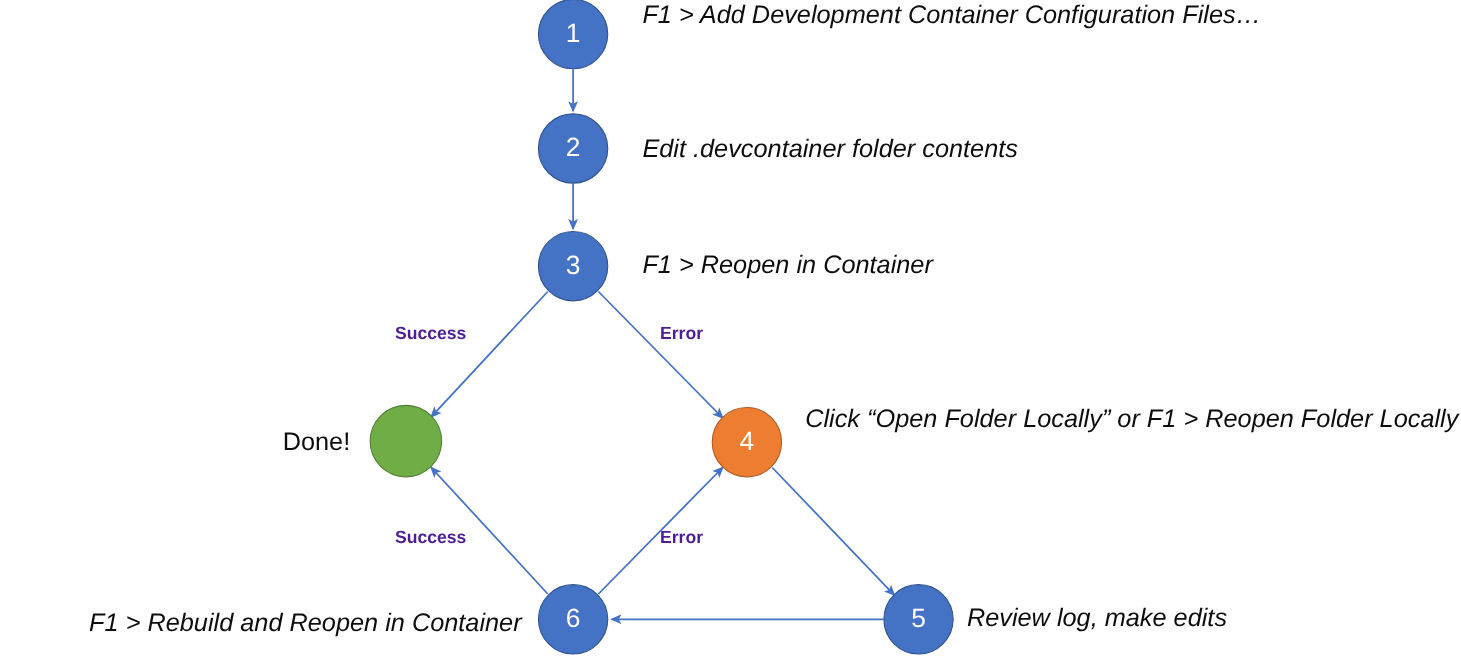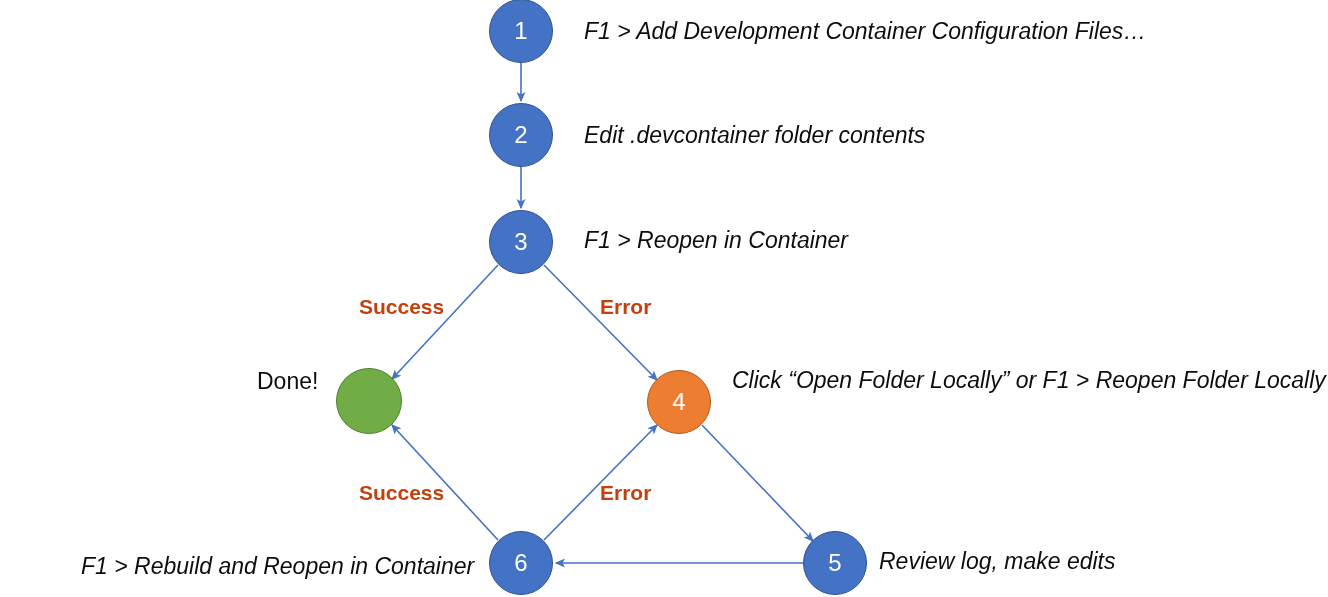--- a/index.html
+++ b/index.html
@@ -53,22 +53,22 @@
     font-style: italic;
     font-size: 23px;
     color: #0d0d0d;
     white-space: nowrap;
     line-height: 1;
   }
   .edge-label {
     position: absolute;
     font-family: "Liberation Sans", sans-serif;
     font-weight: bold;
-    font-size: 21px;
-    color: #c2410c;
+    font-size: 16px;
+    color: #4c1d95;
     white-space: nowrap;
     line-height: 1;
   }
   .plain-label {
     position: absolute;
     font-family: "Liberation Sans", sans-serif;
     font-size: 23px;
     color: #0d0d0d;
     white-space: nowrap;
     line-height: 1;
@@ -124,33 +124,33 @@
   </div>
 
   <div class="node node-blue" style="left:489px; top:531px; width:64px; height:64px;">
     <span>6</span>
   </div>
 
   <div class="node node-green" style="left:336px; top:368px; width:66px; height:66px;">
     <span></span>
   </div>
 
-  <div class="step-label" style="left:584px; top:20px;">F1 &gt; Add Development Container Configuration Files…</div>
+  <div class="step-label" style="left:584px; top:2px;">F1 &gt; Add Development Container Configuration Files…</div>
 
   <div class="step-label" style="left:584px; top:124px;">Edit .devcontainer folder contents</div>
 
   <div class="step-label" style="left:584px; top:229px;">F1 &gt; Reopen in Container</div>
 
   <div class="step-label" style="left:732px; top:369px;">Click “Open Folder Locally” or F1 &gt; Reopen Folder Locally</div>
 
   <div class="step-label" style="left:879px; top:550px;">Review log, make edits</div>
 
   <div class="step-label" style="left:33px; top:555px;margin-left:48px;">F1 &gt; Rebuild and Reopen in Container</div>
 
-  <div class="plain-label" style="left:257px; top:370px;">Done!</div>
+  <div class="plain-label" style="left:257px; top:390px;">Done!</div>
 
   <div class="edge-label" style="left:359px; top:296px;">Success</div>
 
   <div class="edge-label" style="left:600px; top:296px;">Error</div>
 
   <div class="edge-label" style="left:359px; top:482px;">Success</div>
 
   <div class="edge-label" style="left:600px; top:482px;">Error</div>
 
 </div>

